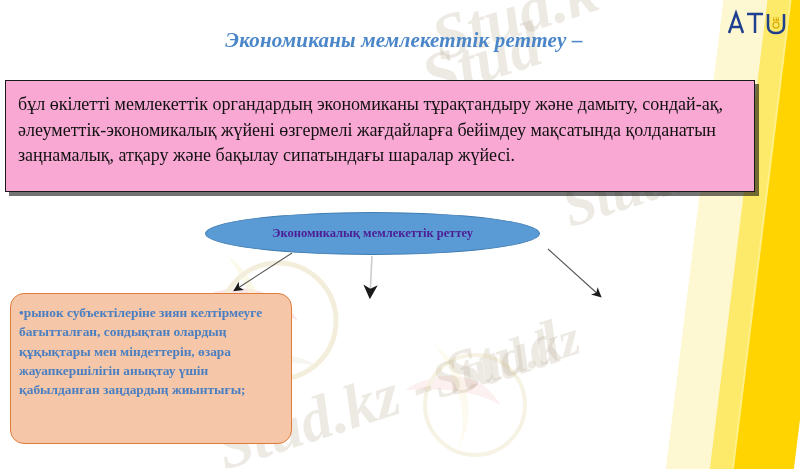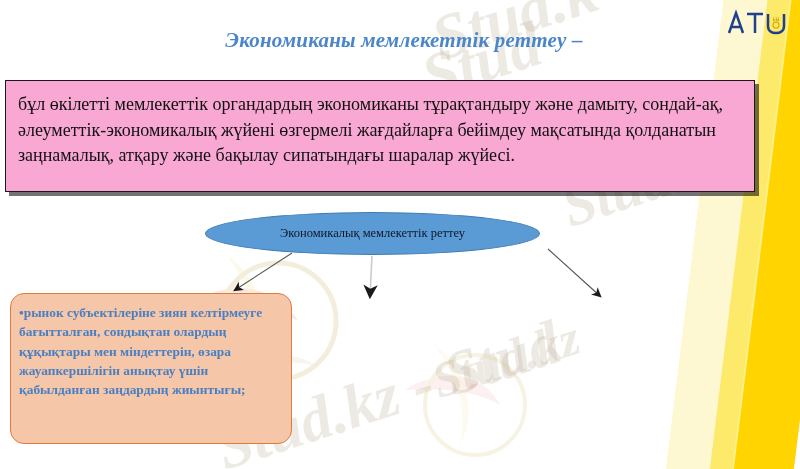--- a/index.html
+++ b/index.html
@@ -115,23 +115,23 @@
     top: 212px;
     width: 335px;
     height: 43px;
     border-radius: 50%;
     background: #5b9bd5;
     border: 1px solid #3f7cb0;
     display: flex;
     align-items: center;
     justify-content: center;
     font-family: "Liberation Serif", serif;
-    font-weight: normal;
+    font-weight: bold;
     font-size: 12.5px;
-    color: #0f172a;
+    color: #4c1d95;
     text-align: center;
   }
 
   
   .connectors {
     position: absolute;
     left: 0; top: 0;
     width: 800px; height: 469px;
     pointer-events: none;
   }

